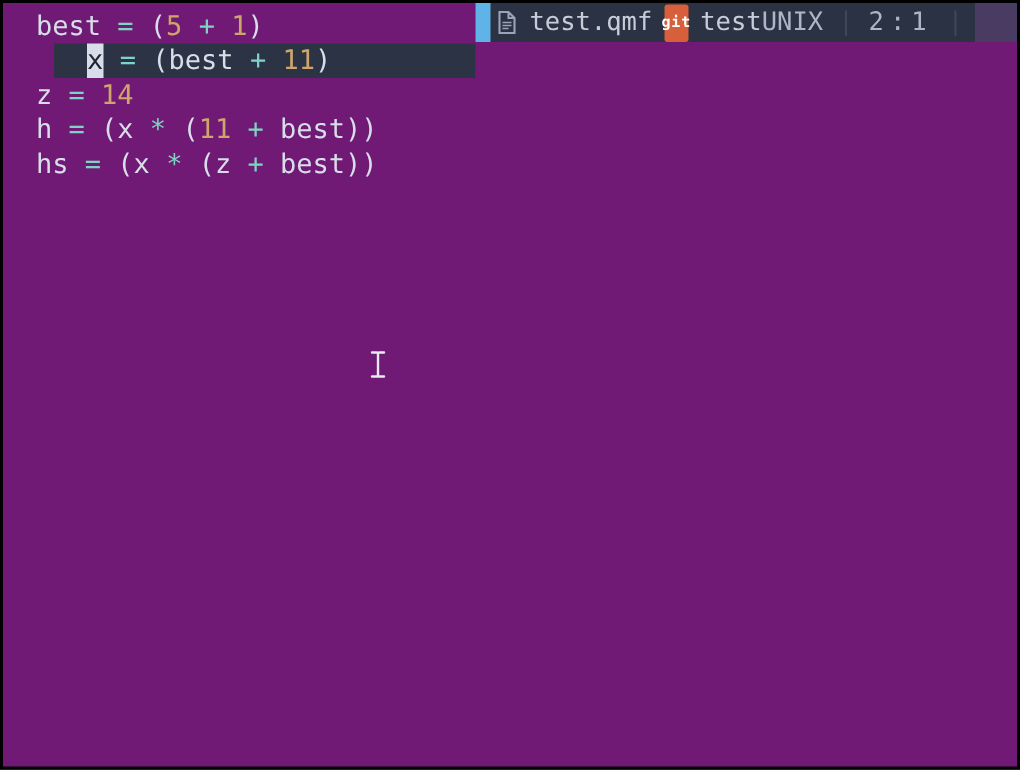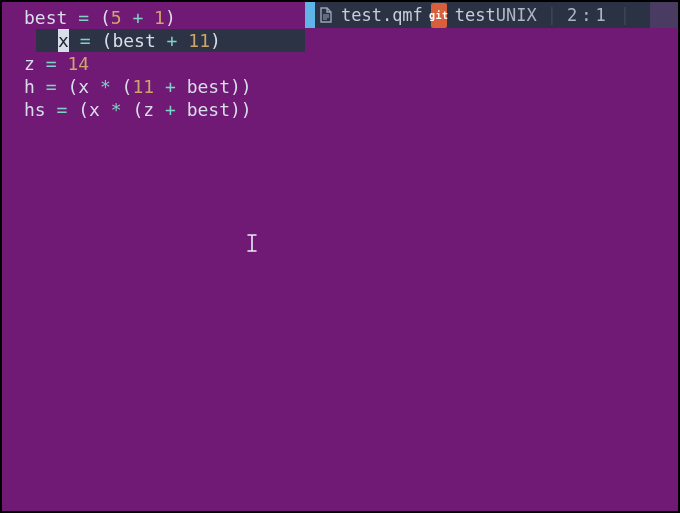--- a/index.html
+++ b/index.html
@@ -101,21 +101,21 @@
     padding-top:1px;
   }
   .sb-branch {
     color: #c7cdd8;
   }
   .sb-right {
     margin-left: auto;
     display: flex;
     align-items: center;
     gap: 10px;
-    padding-right: 20px;
+    padding-right: 8px;
     color: #aeb6c6;
   }
   .sb-sep { color: #3e4658; }
   .sb-pos {
     letter-spacing: 4px;
   }
   .sb-tail {
     width: 28px;
     height: 26px;
     background: #4a3b63;

